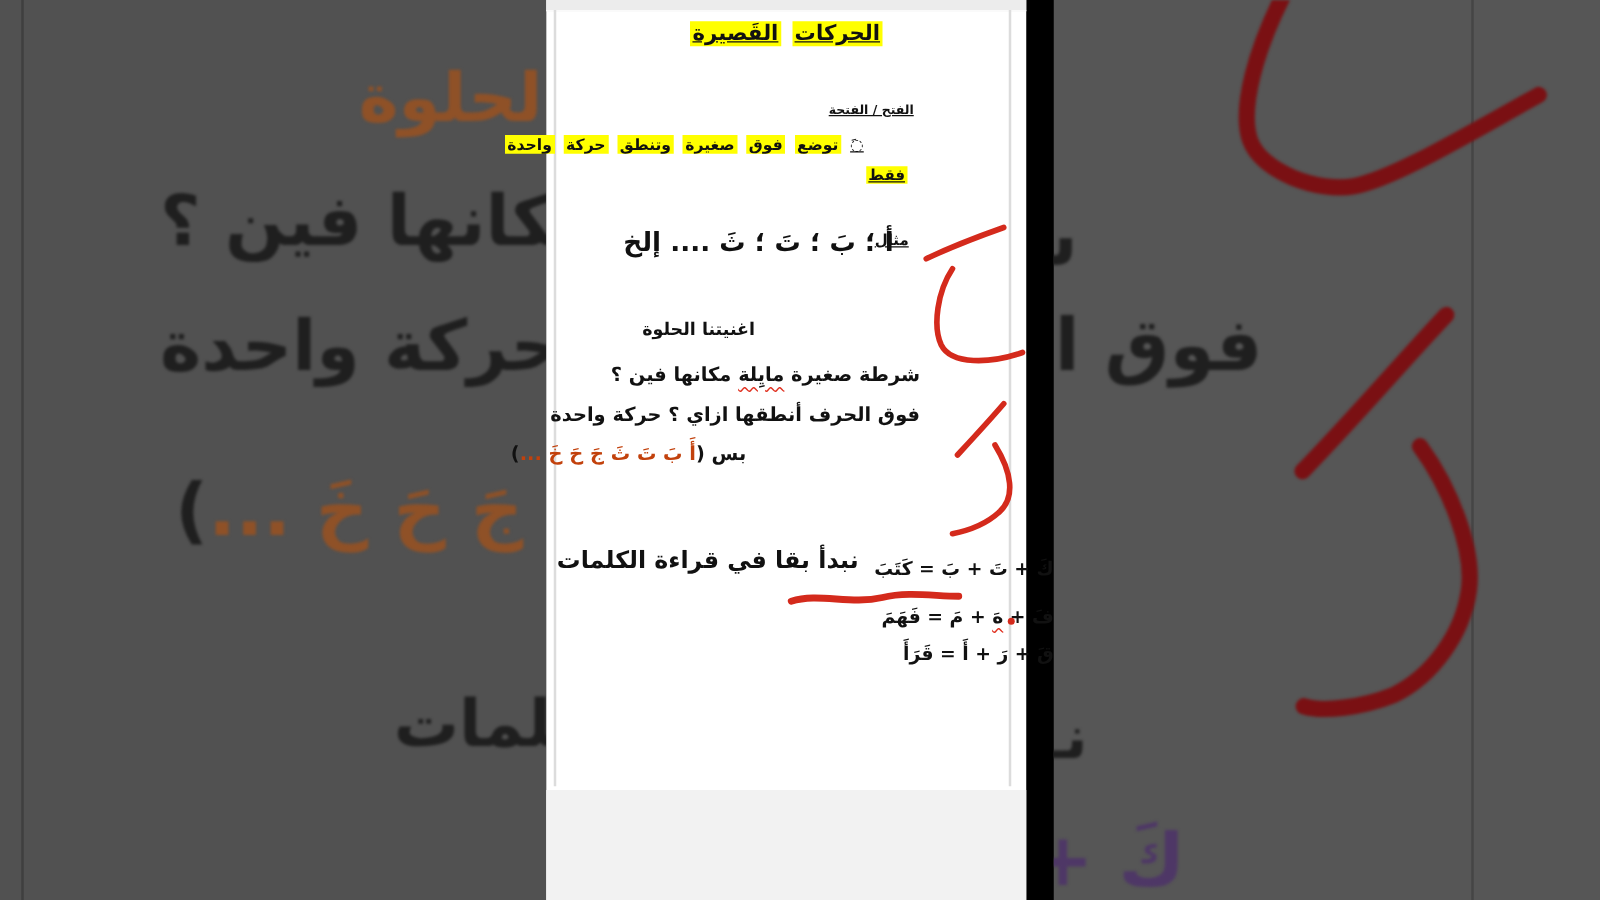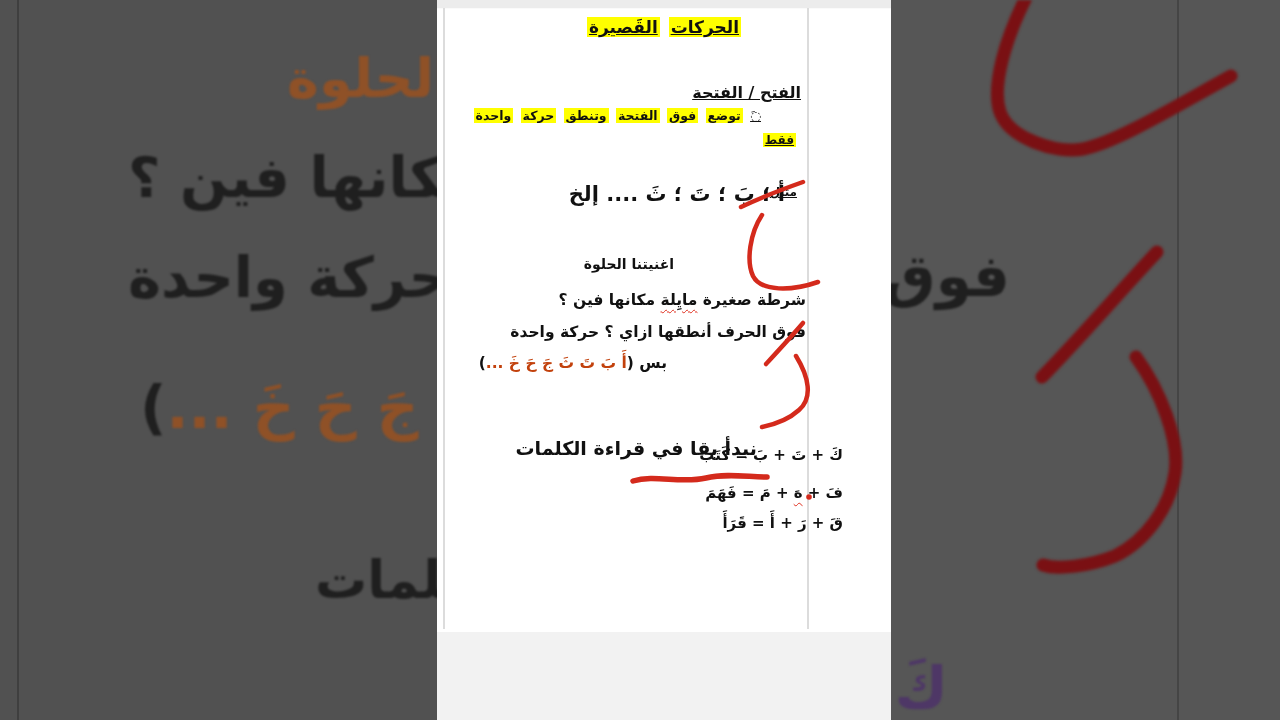--- a/index.html
+++ b/index.html
@@ -9,36 +9,36 @@
   .bg-panel{position:absolute;top:0;height:720px;overflow:hidden;background:#515151;}
   .bg-left{left:0;width:437px;}
   .bg-right{left:843px;width:437px;background:#565656;}
   .bg-frag{position:absolute;white-space:nowrap;direction:rtl;filter:blur(1.3px);line-height:1.25;}
   .bg-vline{position:absolute;top:0;bottom:0;width:2px;background:#3f3f3f;}
   .bg-dim-black{color:#1f1f1f;}
   .bg-dim-orange{color:#8f5127;}
   .bg-dim-purple{color:#4e3766;}
   .bg-scribbles{position:absolute;left:0;top:0;filter:blur(1.4px);}
   
-  .doc-strip{position:absolute;left:437px;top:0;width:454px;height:720px;background:#fff;}
+  .doc-strip{position:absolute;left:437px;top:0;width:384px;height:720px;background:#fff;}
   .doc-topbar{position:absolute;left:0;top:0;width:100%;height:8px;background:#ececec;border-bottom:1px solid #fafafa;}
   .doc-footer{position:absolute;left:0;top:632px;width:100%;height:88px;background:#f2f2f2;}
   .page-edge{position:absolute;top:8px;height:621px;width:2px;background:#dcdcdc;}
   .edge-left{left:6px;} .edge-right{left:370px;}
   .doc-strip > .txt{position:absolute;direction:rtl;white-space:nowrap;color:#111;}
   .hl{background:#ffff00;padding:0 2px;}
   .hl-gap{margin-left:3px;display:inline-block;}
   .u{text-decoration:underline;}
   .purple{color:#7030a0;}
   .eq{color:#7434a8;}
   .orange{color:#c2410c;}
   .misspell{text-decoration-line:underline;text-decoration-style:wavy;
             text-decoration-color:#e03020;text-decoration-thickness:1px;text-underline-offset:4px;}
   .title-line{left:0;top:17px;width:100%;text-align:center;font-size:17px;}
-  .fatha-heading{right:90px;top:83px;font-size:16px;margin-left:22px;}
+  .fatha-heading{right:90px;top:83px;font-size:10px;margin-left:22px;}
   .instr-line{right:130px;top:108px;font-size:12.5px;}
   .only-word{right:95px;top:133px;font-size:12px;}
   .example-label{right:94px;top:157px;font-size:12px;margin-top:28px;}
   .example-line{right:106px;top:182px;font-size:21px;}
   .song-heading{right:217px;top:256px;font-size:14px;color:#dd7a3d;}
   .song1{right:85px;top:291px;font-size:15.5px;}
   .song2{right:85px;top:323px;font-size:15.5px;}
   .song3{right:224px;top:354px;font-size:15.5px;}
   .read-heading{right:134px;top:437px;font-size:19px;}
   .eq-line{left:50px;width:356px;text-align:right;font-size:15px;}
@@ -85,21 +85,21 @@
     <div class="txt title-line">
       <span class="hl u hl-gap">الحركات</span>
       <span class="hl u">القَصيرة</span>
     </div>
 
     <div class="txt fatha-heading purple u">الفتح / الفتحة</div>
     <div class="txt instr-line">
       <span class="u hl-gap">◌َ</span>
       <span class="hl hl-gap">توضع</span>
       <span class="hl hl-gap">فوق</span>
-      <span class="hl hl-gap">الفتحة</span>
+      <span class="hl hl-gap">صغيرة</span>
       <span class="hl hl-gap">وتنطق</span>
       <span class="hl hl-gap">حركة</span>
       <span class="hl">واحدة</span>
     </div>
     <div class="txt only-word">
       <span class="hl u">فقط</span>
     </div>
     <div class="txt example-label purple u">مثال</div>
     <div class="txt example-line">أ ؛ بَ ؛ تَ ؛ ثَ .... إلخ</div>
 

